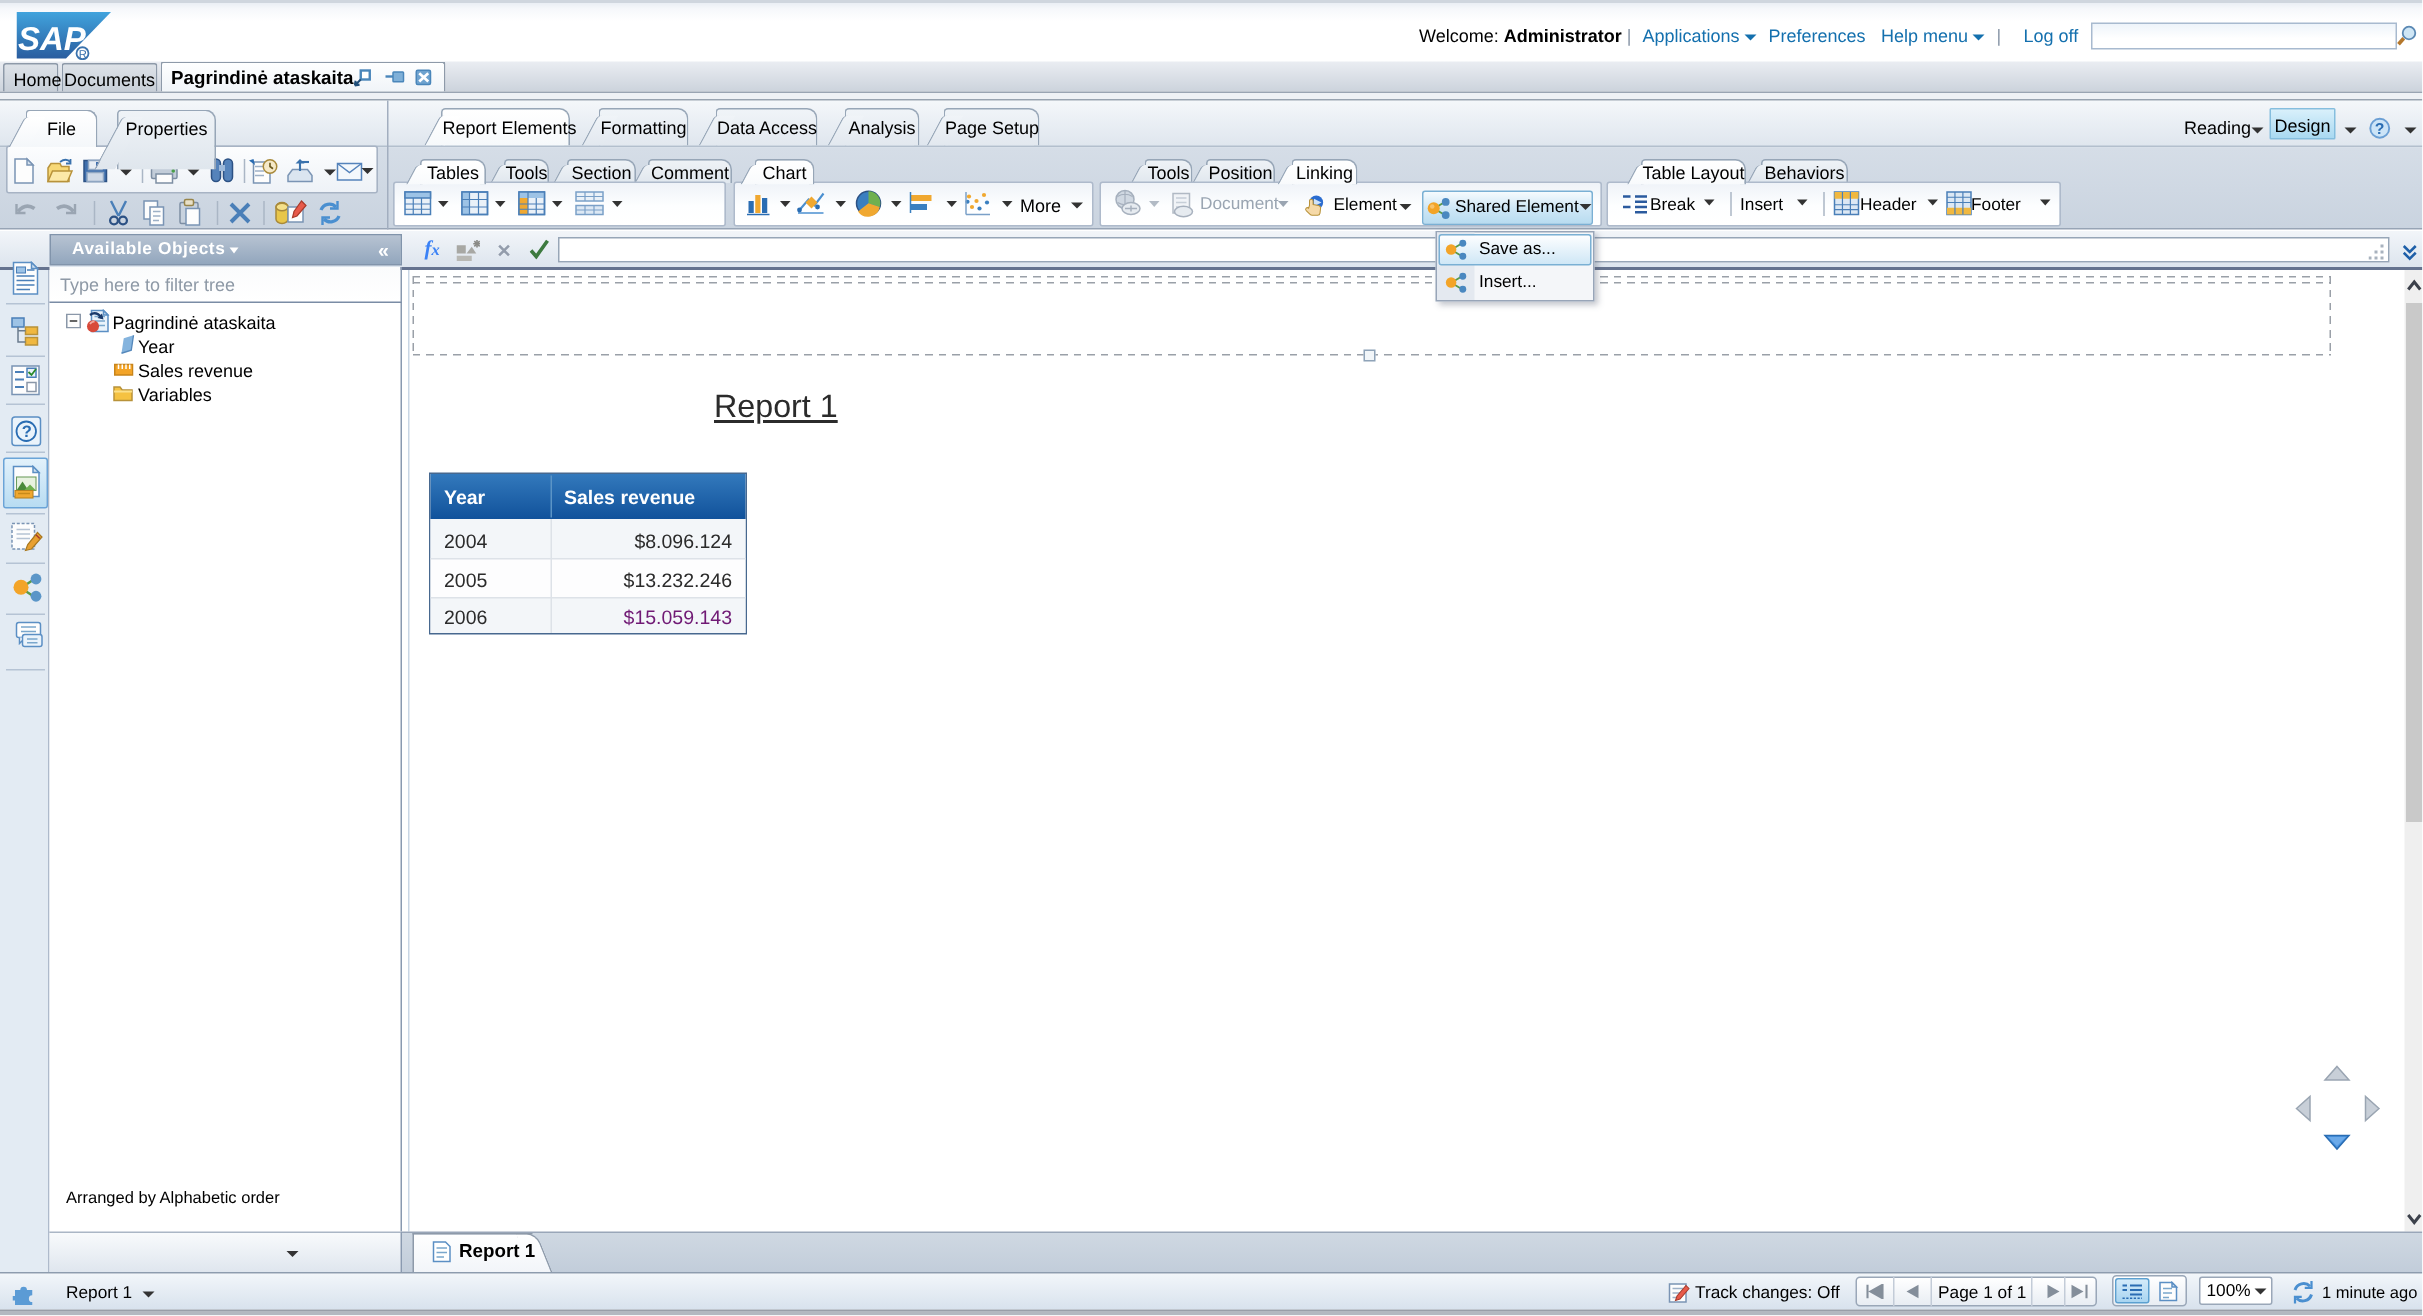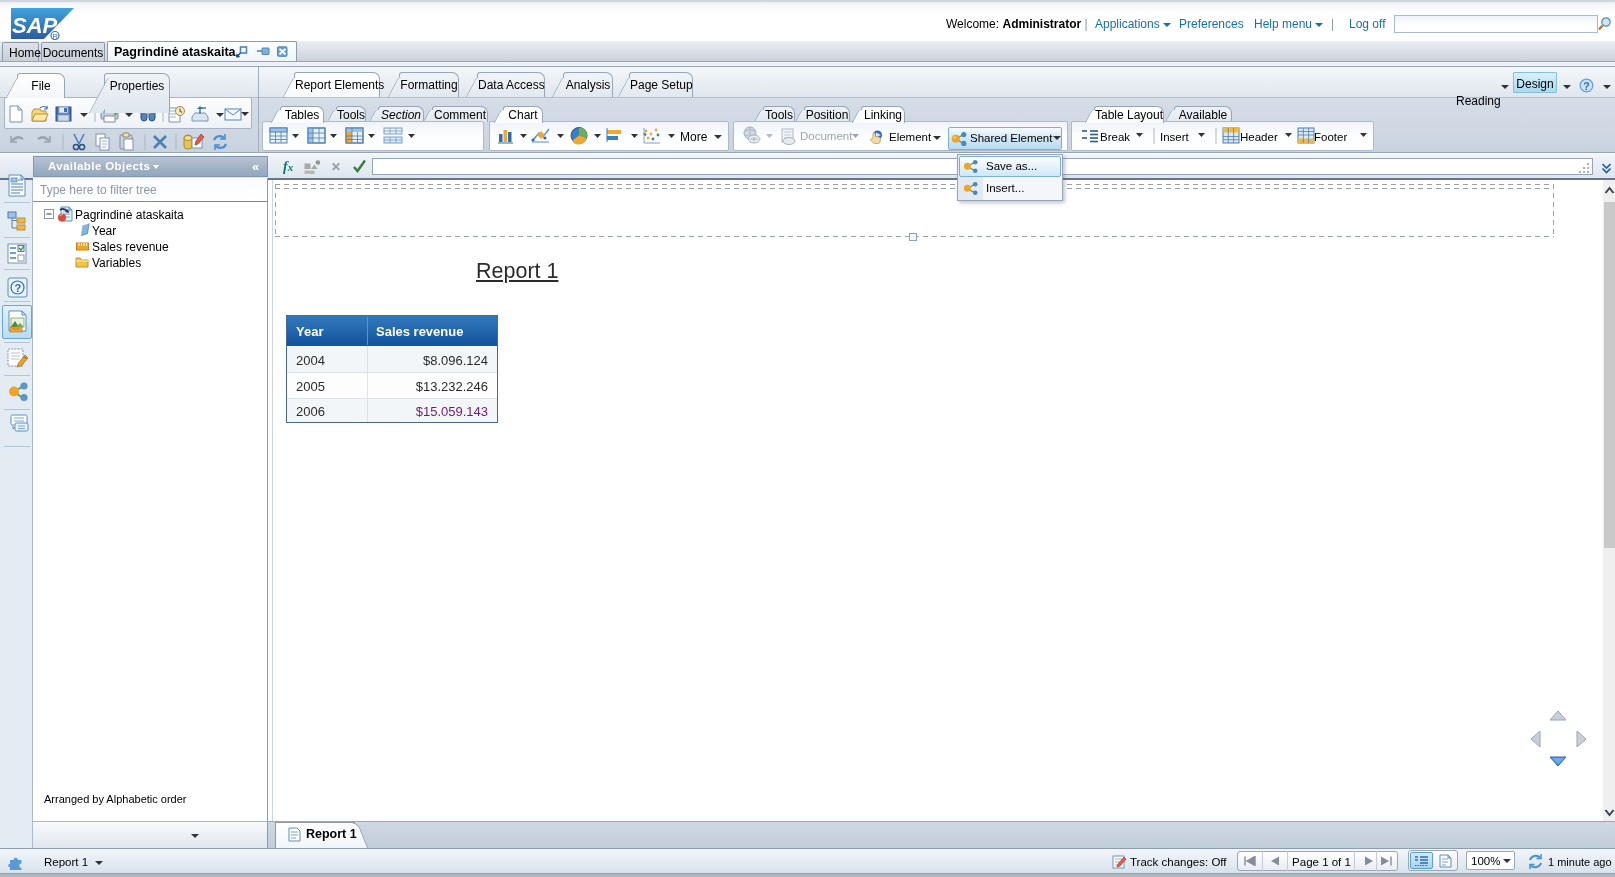--- a/index.html
+++ b/index.html
@@ -64,21 +64,21 @@
   </svg>
 
   <div class="abs" style="left:0; top:66px; width:1615px; height:87px; background:linear-gradient(#f4f7fa 0px, #dfe6ee 30px, #d5dde7 32px, #c9d3df 87px); border-top:1px solid #98a3b0; border-bottom:1px solid #97a4b5;"></div>
   <div class="abs" style="left:0; top:97px; width:1615px; height:1px; background:#b3bfcd;"></div>
   <div class="abs" style="left:258px; top:67px; width:1px; height:86px; background:#a2aebf;"></div>
 
   <div class="tab" style="left:17px; top:73px; width:48px; height:25px; background:linear-gradient(#ffffff,#f4f7fa); z-index:6;">
       <div class="sl"></div>
       <div class="tabtxt" style="top:5px; font-size:12px;">File</div>
     </div>
-  <div class="tab" style="left:78px; top:73px; width:66px; height:40px; background:linear-gradient(#eff3f7,#dfe6ed); z-index:2;margin-left:26px;">
+  <div class="tab" style="left:78px; top:73px; width:66px; height:40px; background:linear-gradient(#eff3f7,#dfe6ed); z-index:2;">
       <div class="sl"></div>
       <div class="tabtxt" style="top:5px; font-size:12px;">Properties</div>
     </div>
   <div class="abs" style="left:4px; top:97px; width:248px; height:32px; background:linear-gradient(#fcfdfe,#eef2f7); border:1px solid #a7b3c4; border-radius:2px;"></div>
 
   <svg class="abs" style="left:8px; top:104px;" width="240" height="20" viewBox="0 0 240 20">
 
     <path d="M2 2 h8 l4 4 v12 h-12 z" fill="#fdfdfd" stroke="#7a94b4"></path>
       <path d="M10 2 l4 4 h-4 z" fill="#d8e4f0" stroke="#7a94b4"></path>
 
@@ -176,40 +176,40 @@
     </div>
   <div class="tab" style="left:563px; top:72px; width:50px; height:25px; background:linear-gradient(#f0f4f8,#e2e8ef); z-index:2;">
       <div class="sl"></div>
       <div class="tabtxt" style="top:5px; font-size:12px;">Analysis</div>
     </div>
   <div class="tab" style="left:629px; top:72px; width:64px; height:25px; background:linear-gradient(#f0f4f8,#e2e8ef); z-index:2;">
       <div class="sl"></div>
       <div class="tabtxt" style="top:5px; font-size:12px;">Page Setup</div>
     </div>
 
-  <div class="abs" style="left:1456px; top:94px; font-size:12px;">Reading</div>
+  <div class="abs" style="left:1456px; top:78px; font-size:12px;">Reading</div>
   <span class="ddarr abs" style="left:1501px; top:85px;"></span>
   <div class="abs" style="left:1513px; top:72px; width:44px; height:21px; background:linear-gradient(#d9f0fb,#a9d9f1); border:1px solid #85bede; border-radius:1px;"></div>
   <div class="abs" style="left:1513px; top:77px; width:44px; text-align:center; font-size:12px;">Design</div>
   <span class="ddarr abs" style="left:1563px; top:85px;"></span>
   <svg class="abs" style="left:1579px; top:78px;" width="15" height="15" viewBox="0 0 15 15">
       <circle cx="7.5" cy="7.5" r="6.3" fill="#cce4f7" stroke="#6b9fd4" stroke-width="1.3"></circle>
       <text x="4.2" y="11.5" font-size="10.5" font-weight="bold" fill="#2a6db3" font-family="Liberation Sans,sans-serif">?</text>
     </svg>
   <span class="ddarr abs" style="left:1603px; top:85px;"></span>
 
   <div class="tab" style="left:280px; top:106px; width:44px; height:17px; background:linear-gradient(#ffffff,#f8fafc); z-index:6;">
       <div class="sl" style="top:3px;"></div>
       <div class="tabtxt" style="top:1px; font-size:12px;">Tables</div>
     </div>
   <div class="tab" style="left:336px; top:106px; width:30px; height:16px; background:linear-gradient(#eef2f6,#e0e7ee); z-index:2;">
       <div class="sl" style="top:3px;"></div>
       <div class="tabtxt" style="top:1px; font-size:12px;">Tools</div>
     </div>
-  <div class="tab" style="left:378px; top:106px; width:46px; height:16px; background:linear-gradient(#eef2f6,#e0e7ee); z-index:2;font-style:italic;">
+  <div class="tab" style="left:378px; top:106px; width:46px; height:16px; background:linear-gradient(#eef2f6,#e0e7ee); z-index:2;">
       <div class="sl" style="top:3px;"></div>
       <div class="tabtxt" style="top:1px; font-size:12px;">Section</div>
     </div>
   <div class="tab" style="left:432px; top:106px; width:56px; height:16px; background:linear-gradient(#eef2f6,#e0e7ee); z-index:2;">
       <div class="sl" style="top:3px;"></div>
       <div class="tabtxt" style="top:1px; font-size:12px;">Comment</div>
     </div>
   <div class="tab" style="left:503px; top:106px; width:40px; height:17px; background:linear-gradient(#ffffff,#f8fafc); z-index:6;">
       <div class="sl" style="top:3px;"></div>
       <div class="tabtxt" style="top:1px; font-size:12px;">Chart</div>
@@ -225,21 +225,21 @@
   <div class="tab" style="left:861px; top:106px; width:44px; height:17px; background:linear-gradient(#ffffff,#f8fafc); z-index:6;">
       <div class="sl" style="top:3px;"></div>
       <div class="tabtxt" style="top:1px; font-size:12px;">Linking</div>
     </div>
   <div class="tab" style="left:1094px; top:106px; width:70px; height:17px; background:linear-gradient(#ffffff,#f8fafc); z-index:6;">
       <div class="sl" style="top:3px;"></div>
       <div class="tabtxt" style="top:1px; font-size:12px;">Table Layout</div>
     </div>
   <div class="tab" style="left:1174px; top:106px; width:58px; height:16px; background:linear-gradient(#eef2f6,#e0e7ee); z-index:2;">
       <div class="sl" style="top:3px;"></div>
-      <div class="tabtxt" style="top:1px; font-size:12px;">Available</div>
+      <div class="tabtxt" style="top:1px; font-size:12px;">Behaviors</div>
     </div>
 
   <div class="grpbox" style="left:262px; top:121px; width:222px; height:30px; z-index:4;"></div>
   <div class="grpbox" style="left:489px; top:121px; width:240px; height:30px; z-index:4;"></div>
   <div class="grpbox" style="left:733px; top:121px; width:335px; height:30px; z-index:4;"></div>
   <div class="grpbox" style="left:1071px; top:121px; width:303px; height:30px; z-index:4;"></div>
 
   <svg class="abs" style="left:266px; top:126px; z-index:5;" width="216" height="21" viewBox="0 0 216 21">
     <g>
       <rect x="4" y="2" width="17" height="15" fill="#eaf1f8" stroke="#4a7fb8"></rect>
@@ -355,21 +355,21 @@
   <div class="abs" style="left:1240px; top:131px; font-size:11.5px; z-index:5;">Header</div>
   <div class="abs" style="left:1314px; top:131px; font-size:11.5px; z-index:5;">Footer</div>
 
   <div class="abs" style="left:0; top:154px; width:1615px; height:26px; background:linear-gradient(#f2f5f9,#dde5ee); border-bottom:2px solid #65738f;"></div>
 
   <div class="abs" style="left:33px; top:156px; width:235px; height:21px; background:linear-gradient(#b7c3d2,#92a6bd); border:1px solid #8194ab;"></div>
   <div class="abs" style="left:48px; top:160px; font-size:11.5px; font-weight:bold; color:#ffffff; letter-spacing:0.4px;">Available Objects</div>
   <span class="ddarr abs" style="left:153px; top:165px; border-top-color:#fff; border-left-width:3.5px; border-right-width:3.5px;"></span>
   <div class="abs" style="left:252px; top:159px; font-size:13px; font-weight:bold; color:#ffffff;">«</div>
 
-  <div class="abs" style="left:283px; top:159px; font-size:14px; font-style:italic; font-weight:bold; color:#0f766e; font-family:'Liberation Serif',serif;">f<span style="font-size:11px;">x</span></div>
+  <div class="abs" style="left:283px; top:159px; font-size:14px; font-style:italic; font-weight:bold; color:#3b82f6; font-family:'Liberation Serif',serif;">f<span style="font-size:11px;">x</span></div>
   <svg class="abs" style="left:304px; top:160px;" width="16" height="15" viewBox="0 0 16 15">
       <rect x="0.5" y="3.5" width="6" height="5.5" fill="#a8a8a4"></rect>
       <path d="M7 9 L10.5 4.5 L13.5 9 z" fill="#a8a8a4"></path>
       <rect x="0.5" y="10.5" width="10" height="3.5" fill="#b8b8b4"></rect>
       <g stroke="#8a8a86" stroke-width="1.1">
         <path d="M11.5 2.5 h5 M14 0 v5"></path>
         <path d="M12.2 0.8 l3.6 3.4 M15.8 0.8 l-3.6 3.4"></path>
       </g>
     </svg>
   <div class="abs" style="left:331px; top:160px; font-size:12px; font-weight:bold; color:#939cab;">✕</div>

